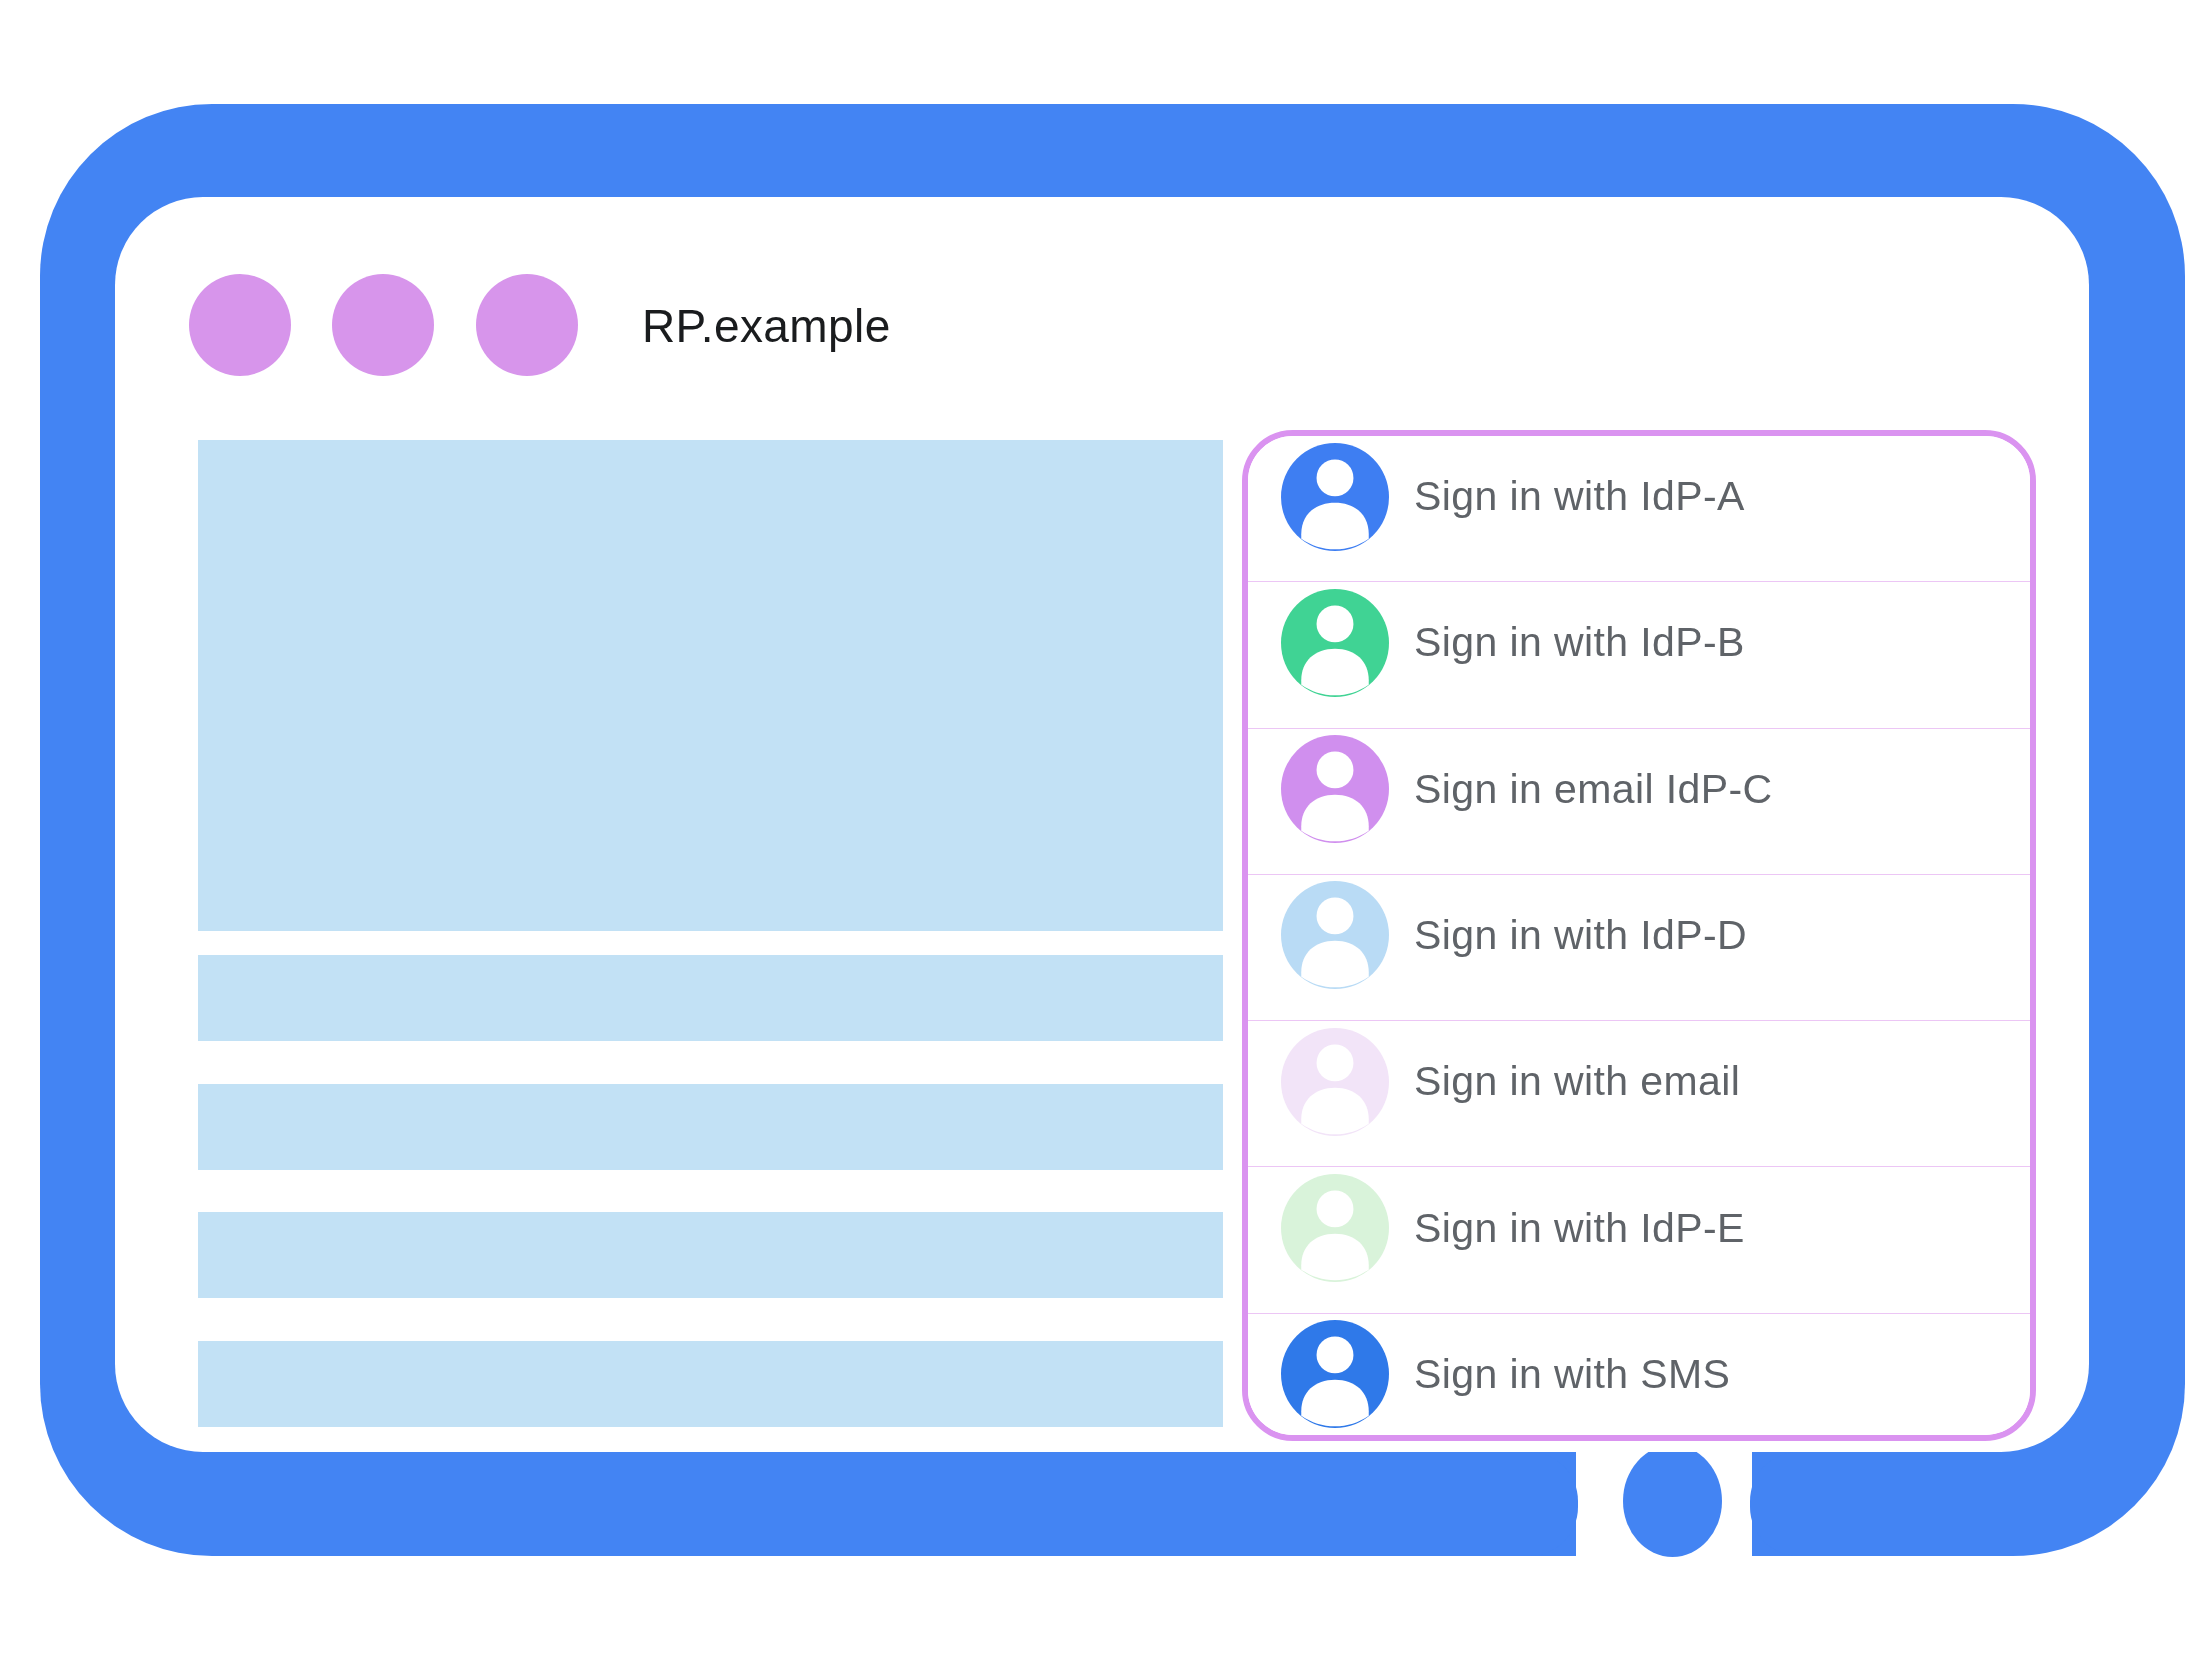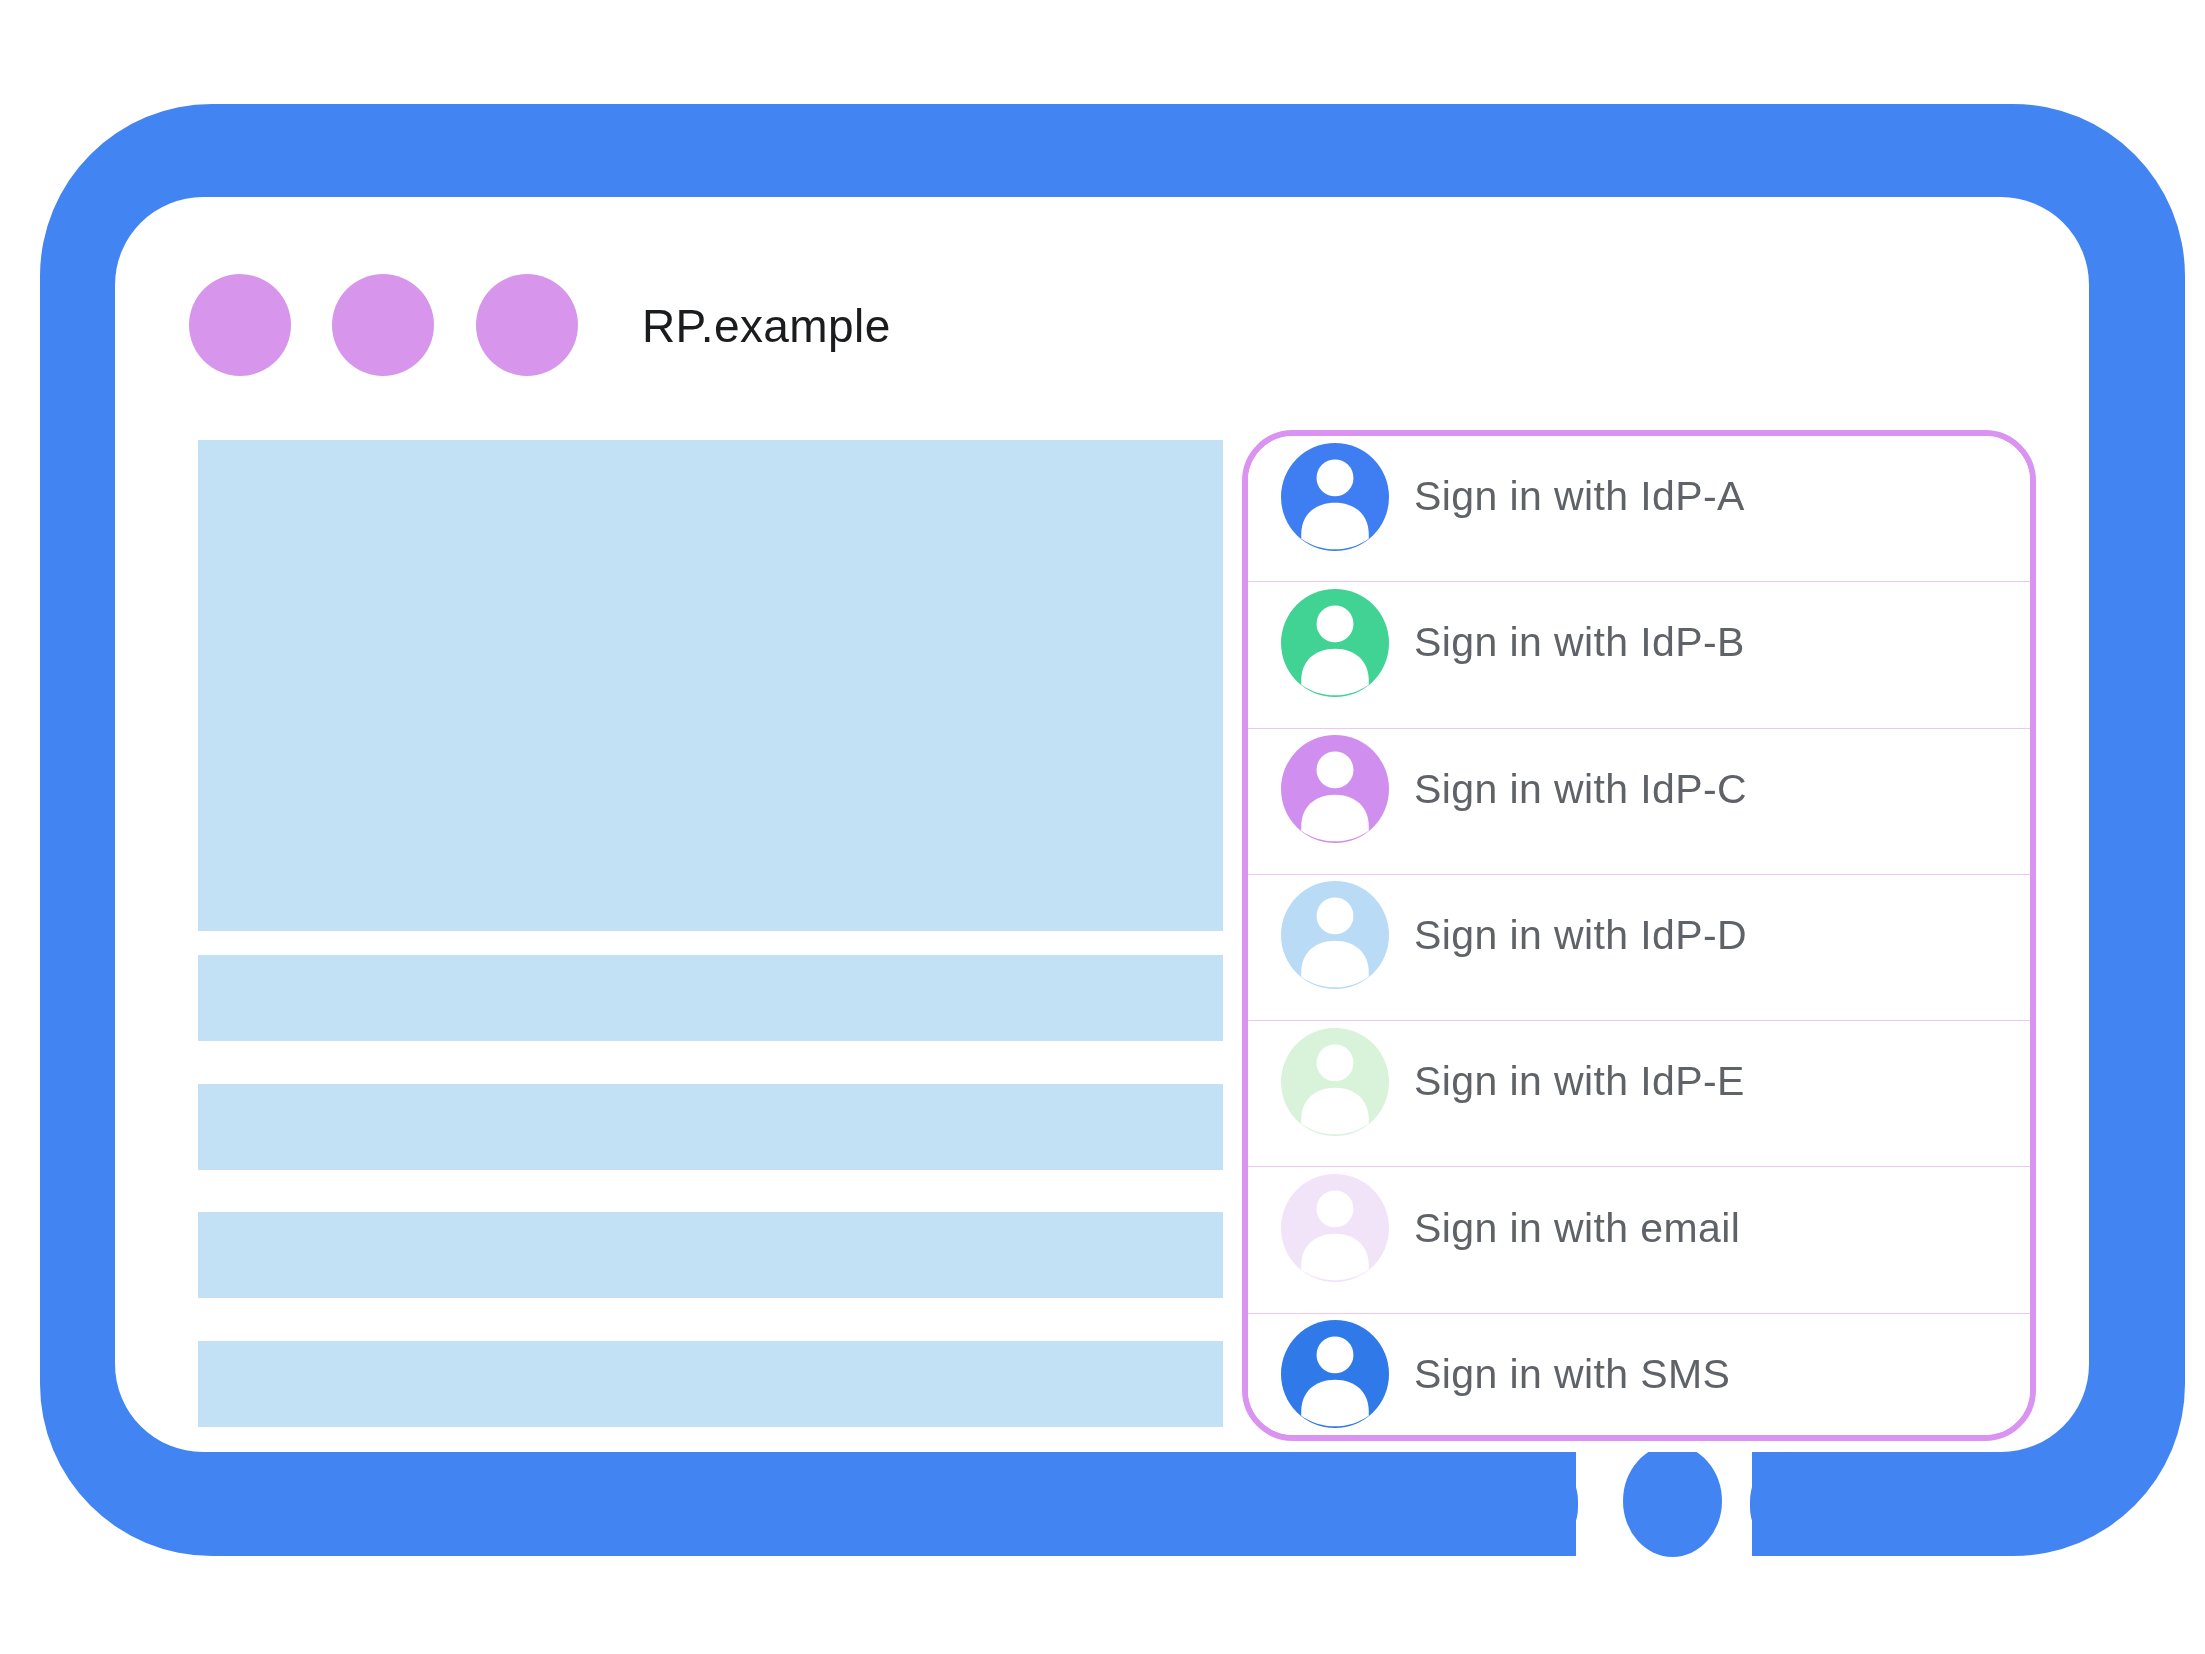--- a/index.html
+++ b/index.html
@@ -89,48 +89,48 @@
         </svg>
         <span class="signin-label">Sign in with IdP-B</span>
       </div>
 
       <div class="signin-row">
         <svg class="avatar" viewBox="0 0 48 48">
           <circle cx="24" cy="24" r="24" fill="#D08FEE"></circle>
           <circle cx="24" cy="15.5" r="8.2" fill="#ffffff"></circle>
           <path d="M9 42.5 L9 40.5 C9 32 15 26.5 24 26.5 C33 26.5 39 32 39 40.5 L39 42.5 C34.5 45.6 29.5 47.2 24 47.2 C18.5 47.2 13.5 45.6 9 42.5 Z" fill="#ffffff"></path>
         </svg>
-        <span class="signin-label">Sign in with IdP-C</span>
+        <span class="signin-label">Sign in email IdP-C</span>
       </div>
 
       <div class="signin-row">
         <svg class="avatar" viewBox="0 0 48 48">
           <circle cx="24" cy="24" r="24" fill="#B9DBF5"></circle>
           <circle cx="24" cy="15.5" r="8.2" fill="#ffffff"></circle>
           <path d="M9 42.5 L9 40.5 C9 32 15 26.5 24 26.5 C33 26.5 39 32 39 40.5 L39 42.5 C34.5 45.6 29.5 47.2 24 47.2 C18.5 47.2 13.5 45.6 9 42.5 Z" fill="#ffffff"></path>
         </svg>
         <span class="signin-label">Sign in with IdP-D</span>
       </div>
 
       <div class="signin-row">
         <svg class="avatar" viewBox="0 0 48 48">
+          <circle cx="24" cy="24" r="24" fill="#F2E4F8"></circle>
+          <circle cx="24" cy="15.5" r="8.2" fill="#ffffff"></circle>
+          <path d="M9 42.5 L9 40.5 C9 32 15 26.5 24 26.5 C33 26.5 39 32 39 40.5 L39 42.5 C34.5 45.6 29.5 47.2 24 47.2 C18.5 47.2 13.5 45.6 9 42.5 Z" fill="#ffffff"></path>
+        </svg>
+        <span class="signin-label">Sign in with email</span>
+      </div>
+
+      <div class="signin-row">
+        <svg class="avatar" viewBox="0 0 48 48">
           <circle cx="24" cy="24" r="24" fill="#D9F3DA"></circle>
           <circle cx="24" cy="15.5" r="8.2" fill="#ffffff"></circle>
           <path d="M9 42.5 L9 40.5 C9 32 15 26.5 24 26.5 C33 26.5 39 32 39 40.5 L39 42.5 C34.5 45.6 29.5 47.2 24 47.2 C18.5 47.2 13.5 45.6 9 42.5 Z" fill="#ffffff"></path>
         </svg>
         <span class="signin-label">Sign in with IdP-E</span>
-      </div>
-
-      <div class="signin-row">
-        <svg class="avatar" viewBox="0 0 48 48">
-          <circle cx="24" cy="24" r="24" fill="#F2E4F8"></circle>
-          <circle cx="24" cy="15.5" r="8.2" fill="#ffffff"></circle>
-          <path d="M9 42.5 L9 40.5 C9 32 15 26.5 24 26.5 C33 26.5 39 32 39 40.5 L39 42.5 C34.5 45.6 29.5 47.2 24 47.2 C18.5 47.2 13.5 45.6 9 42.5 Z" fill="#ffffff"></path>
-        </svg>
-        <span class="signin-label">Sign in with email</span>
       </div>
 
       <div class="signin-row">
         <svg class="avatar" viewBox="0 0 48 48">
           <circle cx="24" cy="24" r="24" fill="#2F79E9"></circle>
           <circle cx="24" cy="15.5" r="8.2" fill="#ffffff"></circle>
           <path d="M9 42.5 L9 40.5 C9 32 15 26.5 24 26.5 C33 26.5 39 32 39 40.5 L39 42.5 C34.5 45.6 29.5 47.2 24 47.2 C18.5 47.2 13.5 45.6 9 42.5 Z" fill="#ffffff"></path>
         </svg>
         <span class="signin-label">Sign in with SMS</span>
       </div>

